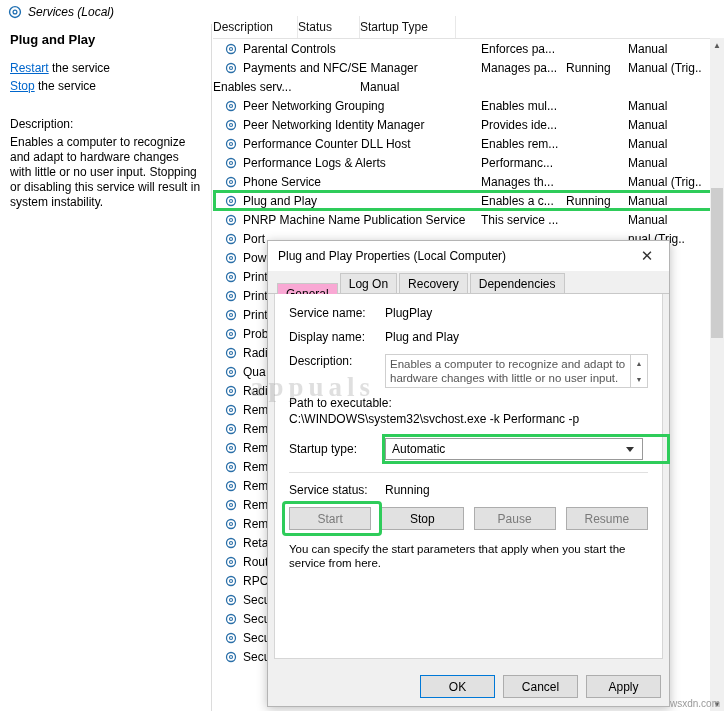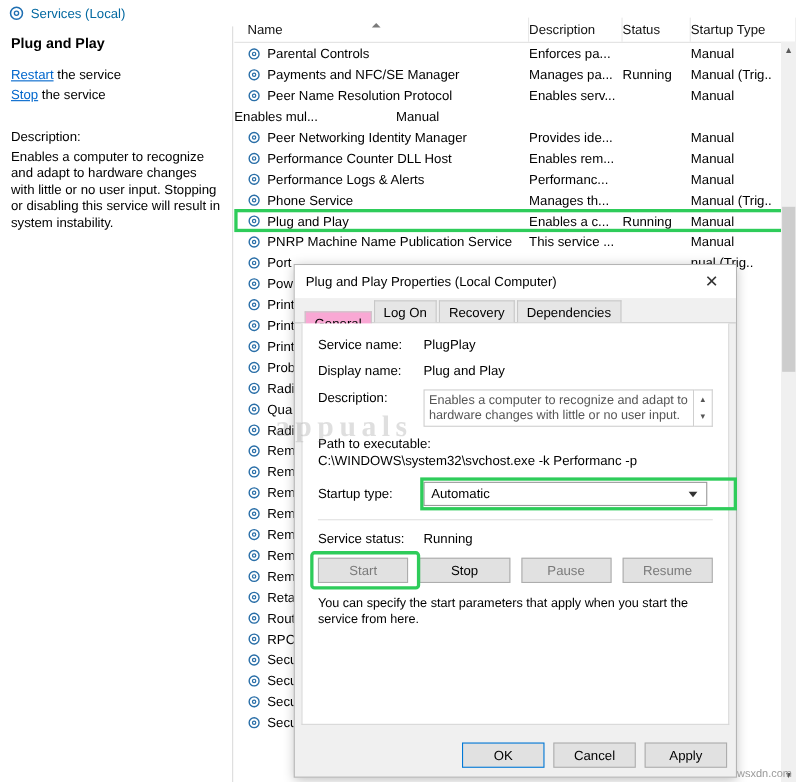--- a/index.html
+++ b/index.html
@@ -34,21 +34,22 @@
     padding-left: 8px;
     box-sizing: border-box;
   }
   #services-titlebar .svc-gear {
     width: 14px; height: 14px;
     margin-right: 6px;
     flex: 0 0 auto;
   }
   #services-title-text {
     font-size: 12px;
-    color: #0369a1;
+    color: #000000;
+    font-style: italic;
   }
 
   
   #left-pane {
     position: absolute;
     left: 0; top: 24px;
     width: 212px;
     height: 687px;
     background: #ffffff;
     border-right: 1px solid #dcdcdc;
@@ -417,24 +418,20 @@
     </div>
     <div class="link-line">
       <span class="link">Stop</span><span> the service</span>
     </div>
     <div class="desc-head">Description:</div>
     <div class="desc-body">Enables a computer to recognize and adapt to hardware changes with little or no user input. Stopping or disabling this service will result in system instability.</div>
   </div>
 
   <div id="list-pane">
     <div id="list-header">
-      <div class="col-name">
-        <span>Name</span>
-        <span class="sort-caret"></span>
-      </div>
       <div class="col-desc">Description</div>
       <div class="col-status">Status</div>
       <div class="col-startup">Startup Type</div>
     </div>
 
     <div id="rows">
         <div class="row">
           <div class="col-name">
             <svg class="gear" viewBox="0 0 16 16">
               <circle cx="8" cy="8" r="6" fill="none" stroke="#2a6fa8" stroke-width="1.7"></circle>
@@ -452,32 +449,32 @@
               <circle cx="8" cy="8" r="6" fill="none" stroke="#2a6fa8" stroke-width="1.7"></circle>
               <circle cx="8" cy="8" r="2" fill="none" stroke="#2a6fa8" stroke-width="1.5"></circle>
             </svg>
             <span>Payments and NFC/SE Manager</span>
           </div>
           <div class="col-desc">Manages pa...</div>
           <div class="col-status">Running</div>
           <div class="col-startup">Manual (Trig..</div>
         </div>
         <div class="row">
-          <div class="col-name">
-            <svg class="gear" viewBox="0 0 16 16">
-              <circle cx="8" cy="8" r="6" fill="none" stroke="#2a6fa8" stroke-width="1.7"></circle>
-              <circle cx="8" cy="8" r="2" fill="none" stroke="#2a6fa8" stroke-width="1.5"></circle>
-            </svg>
-            <span>Peer Name Resolution Protocol</span>
-          </div>
           <div class="col-desc">Enables serv...</div>
           <div class="col-status"></div>
           <div class="col-startup">Manual</div>
         </div>
         <div class="row">
+          <div class="col-name">
+            <svg class="gear" viewBox="0 0 16 16">
+              <circle cx="8" cy="8" r="6" fill="none" stroke="#2a6fa8" stroke-width="1.7"></circle>
+              <circle cx="8" cy="8" r="2" fill="none" stroke="#2a6fa8" stroke-width="1.5"></circle>
+            </svg>
+            <span>Peer Networking Grouping</span>
+          </div>
           <div class="col-desc">Enables mul...</div>
           <div class="col-status"></div>
           <div class="col-startup">Manual</div>
         </div>
         <div class="row">
           <div class="col-name">
             <svg class="gear" viewBox="0 0 16 16">
               <circle cx="8" cy="8" r="6" fill="none" stroke="#2a6fa8" stroke-width="1.7"></circle>
               <circle cx="8" cy="8" r="2" fill="none" stroke="#2a6fa8" stroke-width="1.5"></circle>
             </svg>

